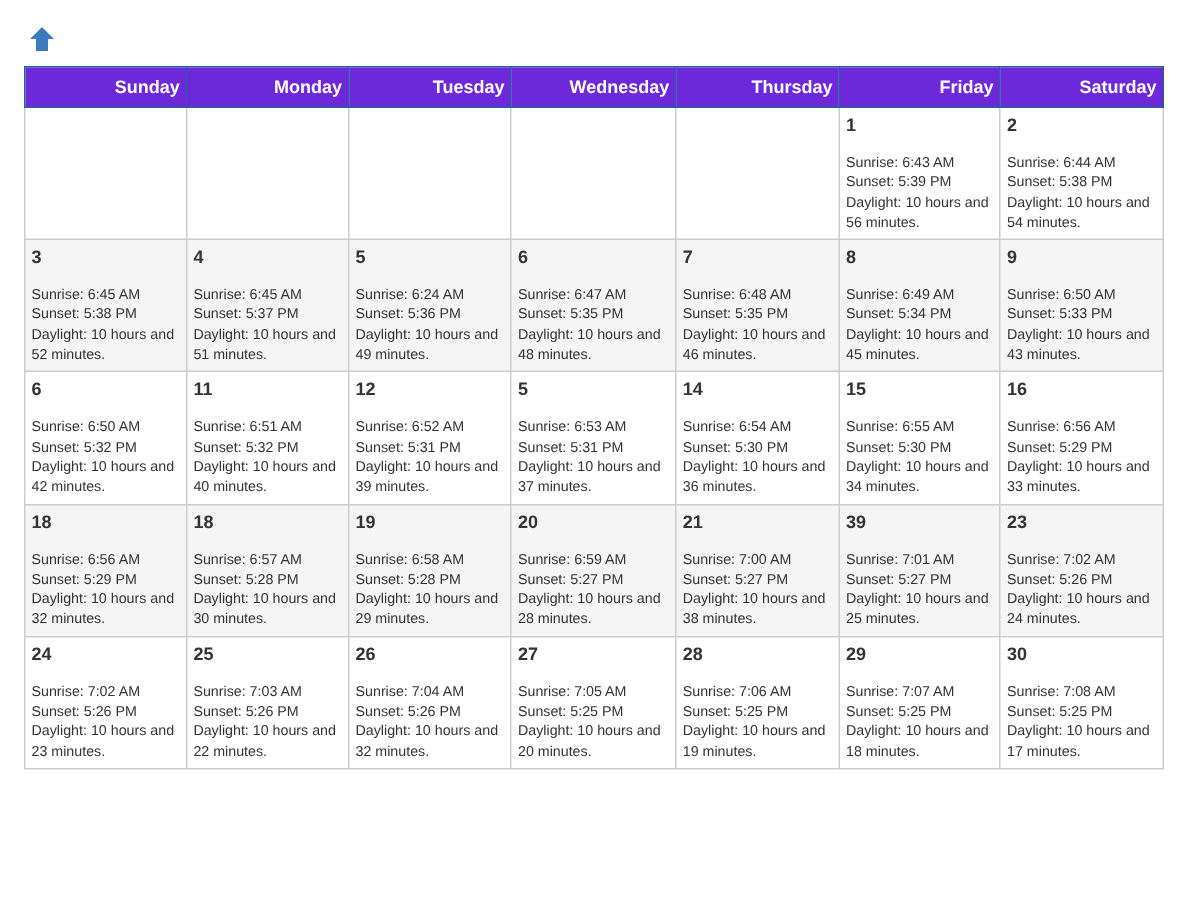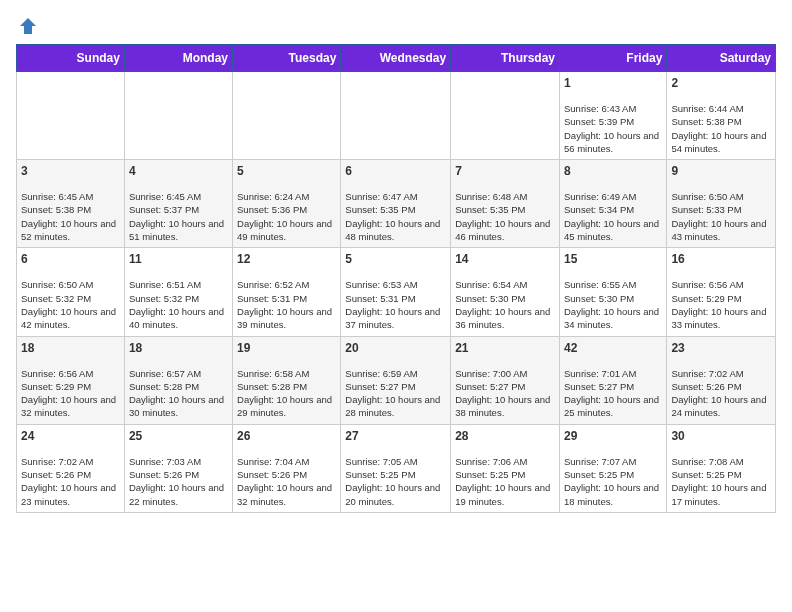--- a/index.html
+++ b/index.html
@@ -289,21 +289,21 @@
         </td>
         <td>
           <span class="day-number">21</span>
           <div class="day-info">
             <div>Sunrise: 7:00 AM</div>
             <div>Sunset: 5:27 PM</div>
             <div>Daylight: 10 hours and 38 minutes.</div>
           </div>
         </td>
         <td>
-          <span class="day-number">42</span>
+          <span class="day-number">39</span>
           <div class="day-info">
             <div>Sunrise: 7:01 AM</div>
             <div>Sunset: 5:27 PM</div>
             <div>Daylight: 10 hours and 25 minutes.</div>
           </div>
         </td>
         <td>
           <span class="day-number">23</span>
           <div class="day-info">
             <div>Sunrise: 7:02 AM</div>

